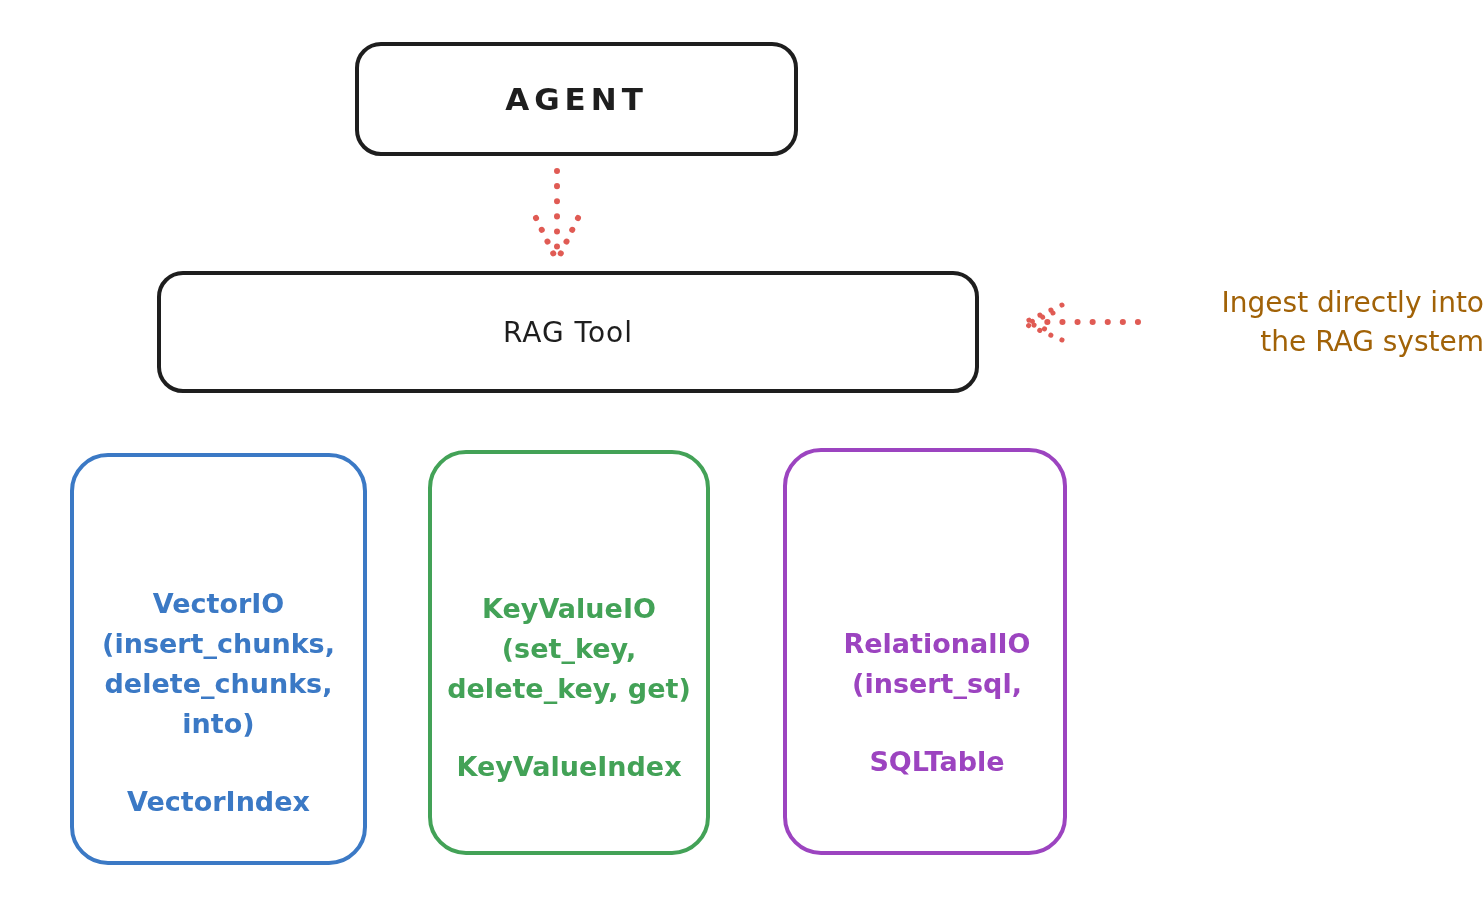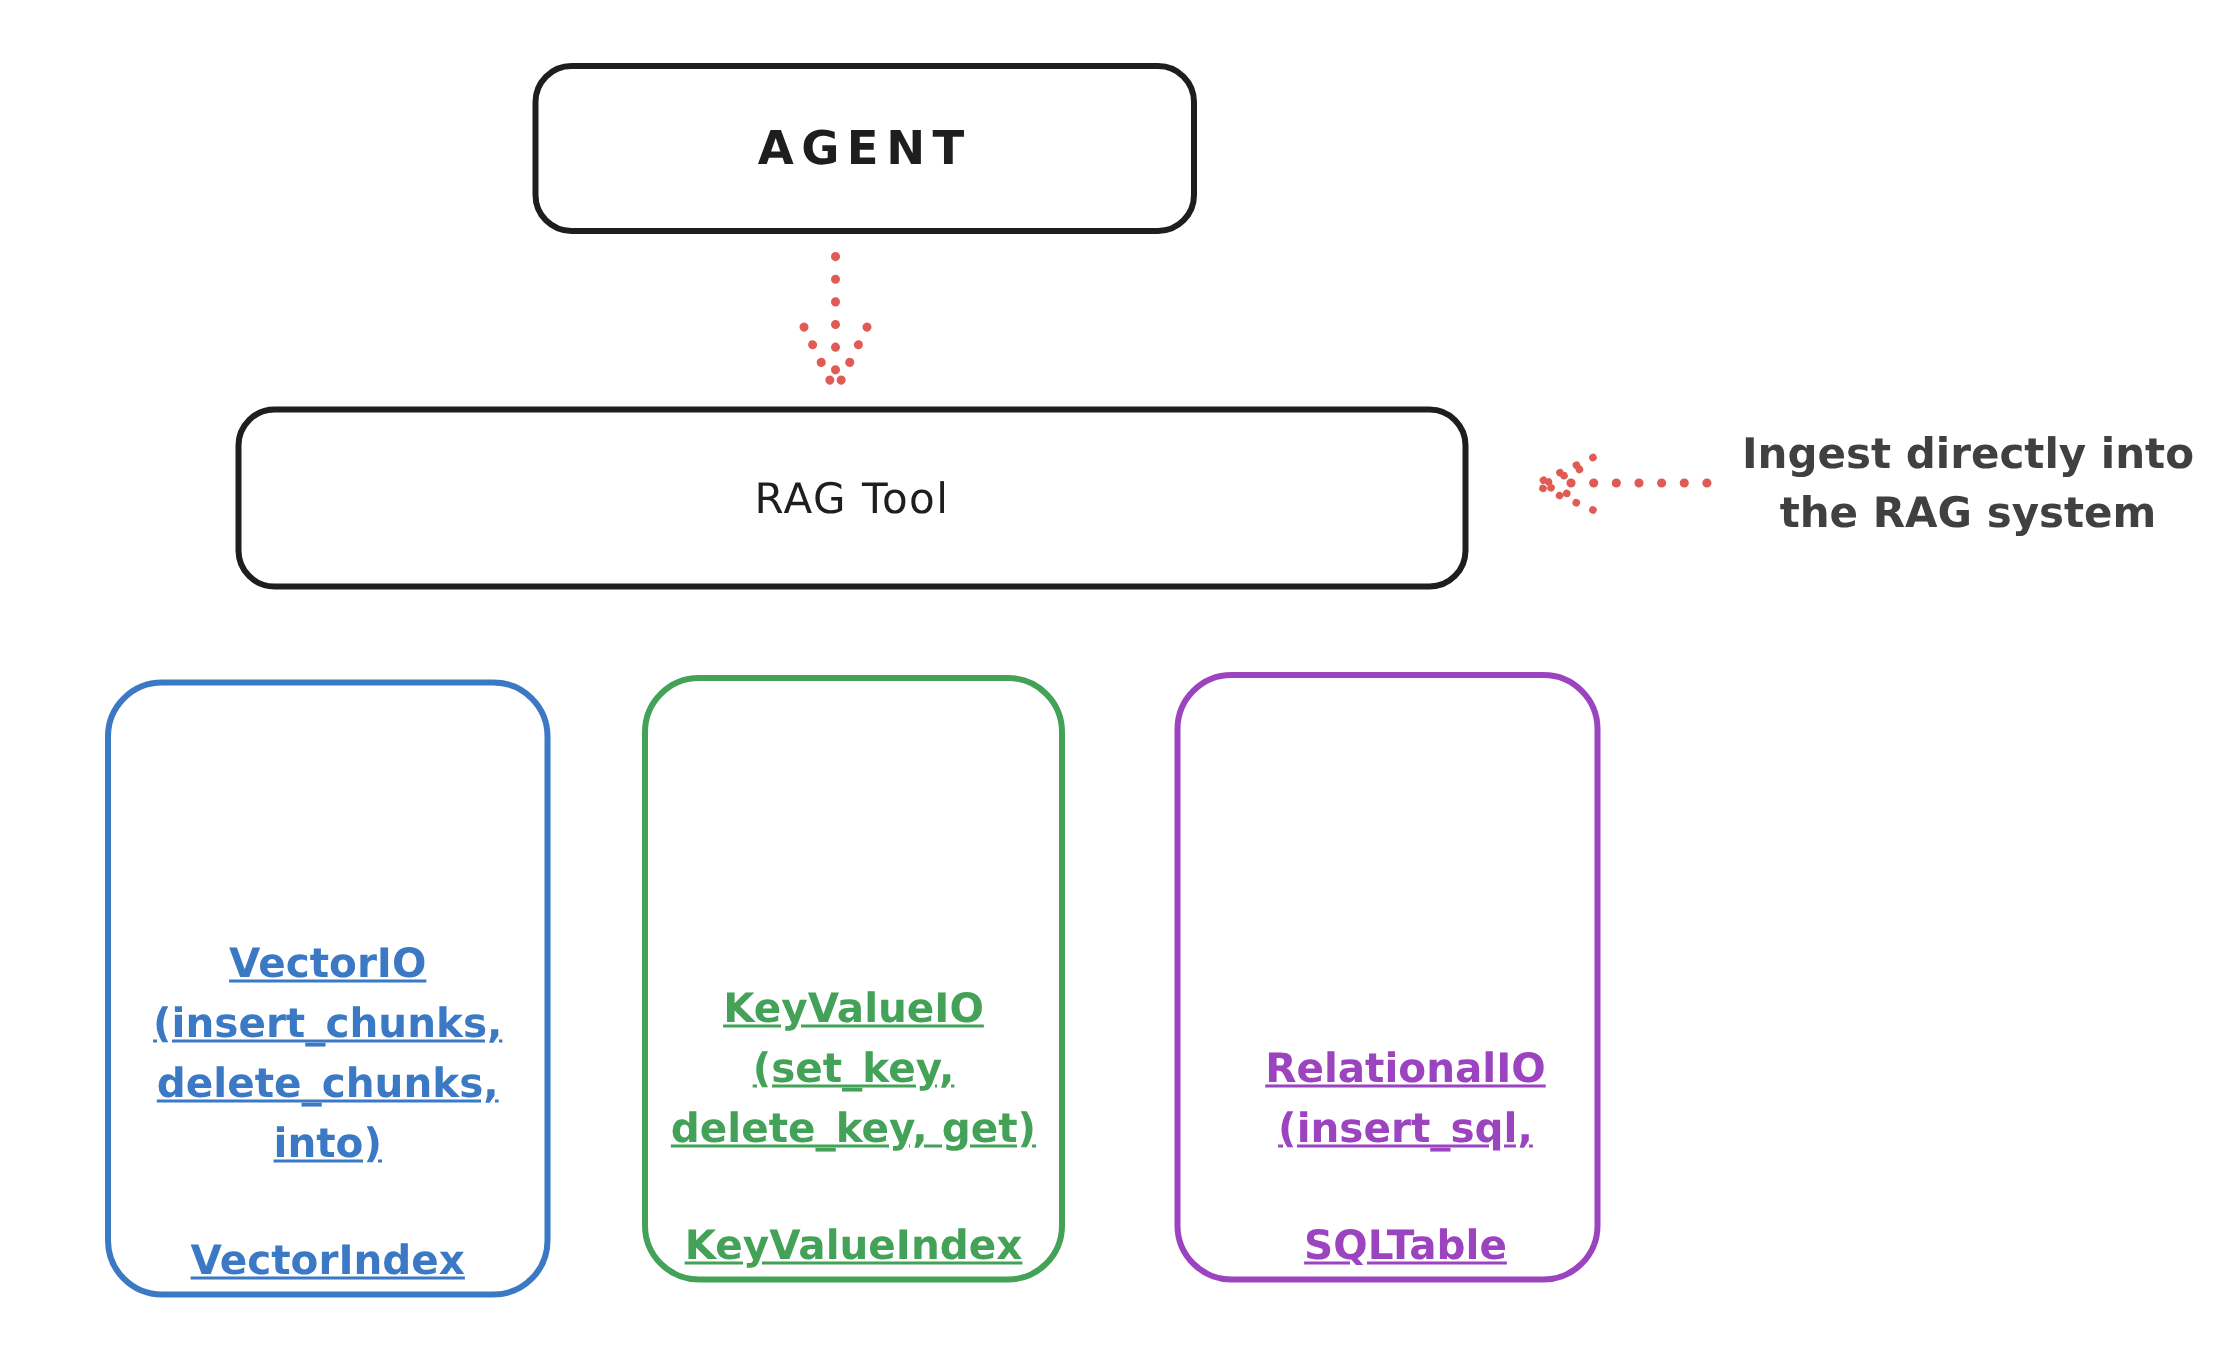--- a/index.html
+++ b/index.html
@@ -29,44 +29,43 @@
     left: 355px; top: 42px; width: 443px; height: 114px;
     font-size: 31px; font-weight: 700; letter-spacing: 5px;
   }
   .node-rag-tool {
     left: 157px; top: 271px; width: 822px; height: 122px;
     font-size: 28px; font-weight: 400; letter-spacing: 1px;
   }
   .backend {
     border-radius: 38px;
     border: 4px solid;
-    align-items: flex-end;
-    text-decoration: underline;
+    align-items: center;
   }
   .backend-vector     { left: 70px;  top: 453px; width: 297px; height: 412px; border-color: #3b79c5; color: #3b79c5; }
   .backend-keyvalue   { left: 428px; top: 450px; width: 282px; height: 405px; border-color: #43a257; color: #43a257; }
   .backend-relational { left: 783px; top: 448px; width: 284px; height: 407px; border-color: #9c44c0; color: #9c44c0; }
   .backend-text {
     width: 100%;
     text-align: center;
     font-size: 27px;
     font-weight: 600;
     line-height: 40px;
   }
   .backend-vector .backend-text     { padding-top: 87px; }
   .backend-keyvalue .backend-text   { padding-top: 70px; }
   .backend-relational .backend-text { padding-top: 102px; margin-left: 24px; }
   .index-label { margin-top: 38px; }
   .annotation {
     position: absolute;
     left: 1140px; top: 283px; width: 344px;
-    text-align: center;
-    color: #404040;
+    text-align: right;
+    color: #a16207;
     font-size: 28px;
-    font-weight: 700;
+    font-weight: 400;
     line-height: 39px;
   }
   .arrow-layer {
     position: absolute;
     left: 0; top: 0;
     pointer-events: none;
   }
   .dotted {
     fill: none;
     stroke: #e05b54;

